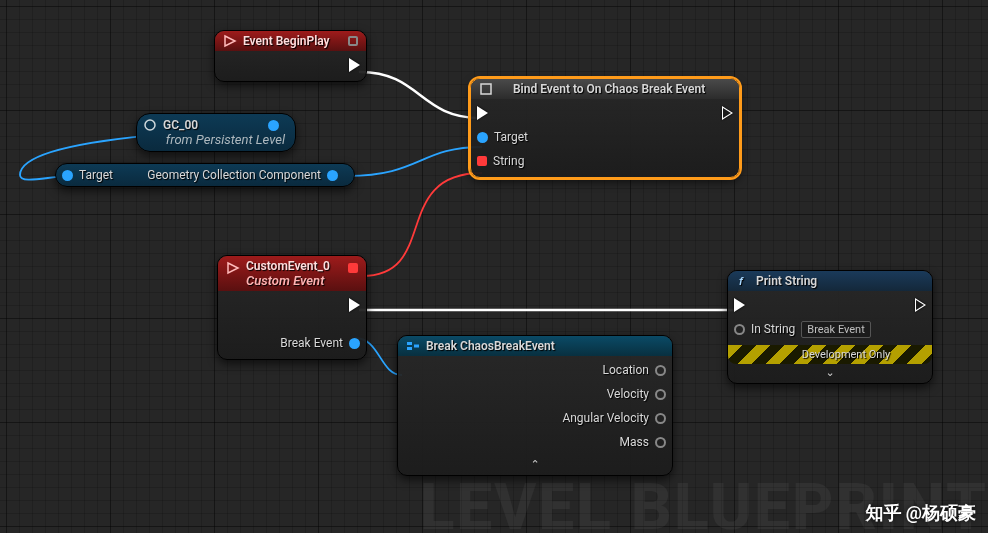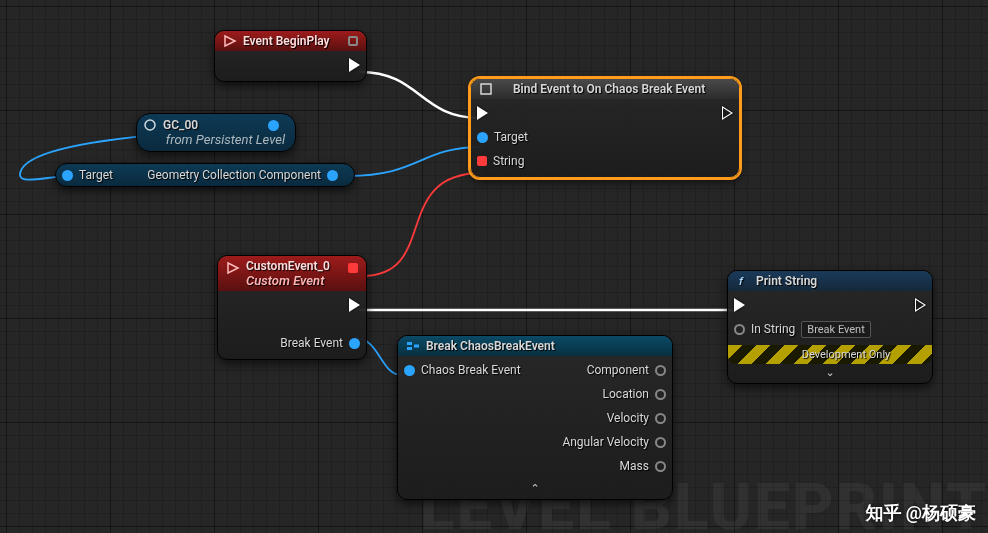--- a/index.html
+++ b/index.html
@@ -249,30 +249,20 @@
       <svg viewBox="0 0 14 14">
           <rect x="1" y="3" width="5" height="3" fill="#2aa4ff"></rect>
           <rect x="1" y="8" width="5" height="3" fill="#2aa4ff"></rect>
           <rect x="8" y="5.5" width="5" height="3" fill="#2aa4ff"></rect>
         </svg>
     </span>
     <span class="label">Break ChaosBreakEvent</span>
   </div>
   <div class="node-body">
     <div class="row">
-      <span class="pins-left">
-        <span class="pin struct filled"></span>
-        <span class="label">Chaos Break Event</span>
-      </span>
-      <span class="pins-right">
-        <span class="label">Component</span>
-        <span class="pin obj"></span>
-      </span>
-    </div>
-    <div class="row">
         <span></span>
       <span class="pins-right">
         <span class="label">Location</span>
         <span class="pin vec"></span>
       </span>
     </div>
     <div class="row">
         <span></span>
       <span class="pins-right">
         <span class="label">Velocity</span>

